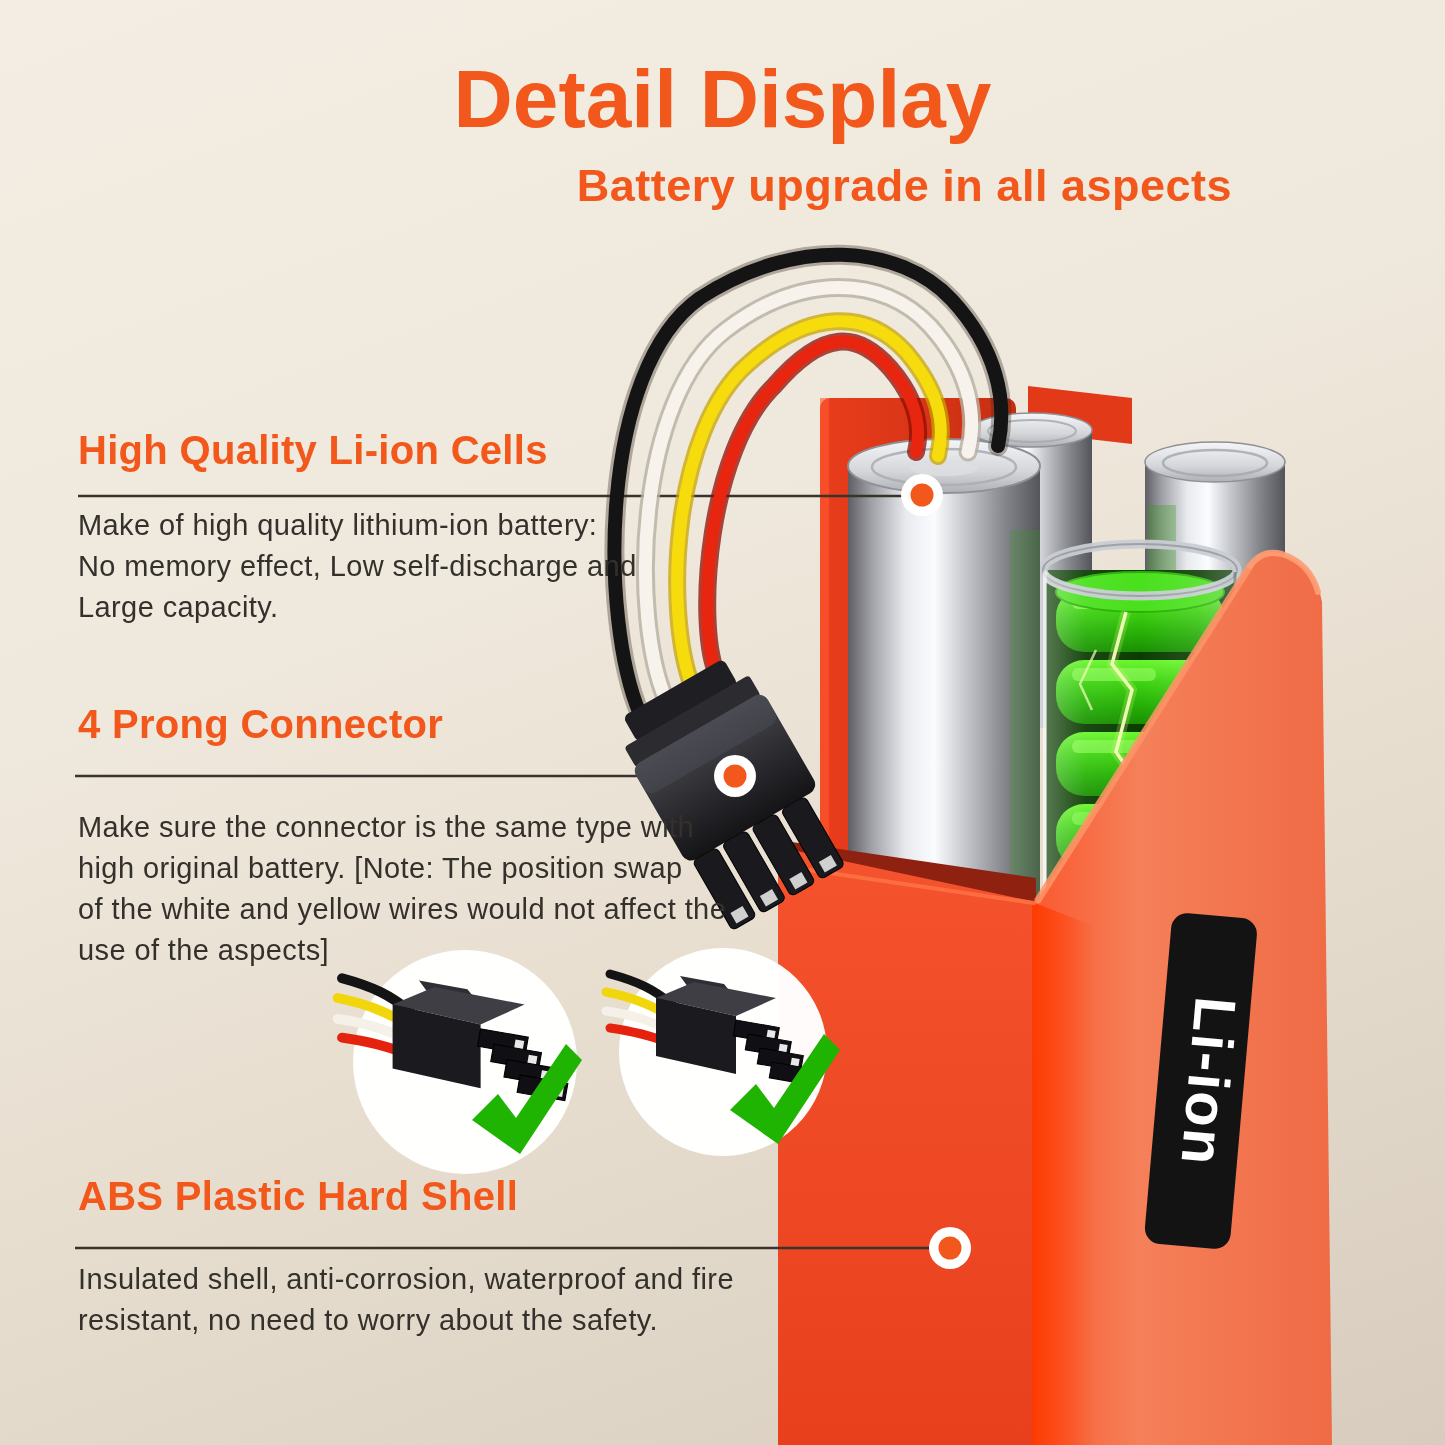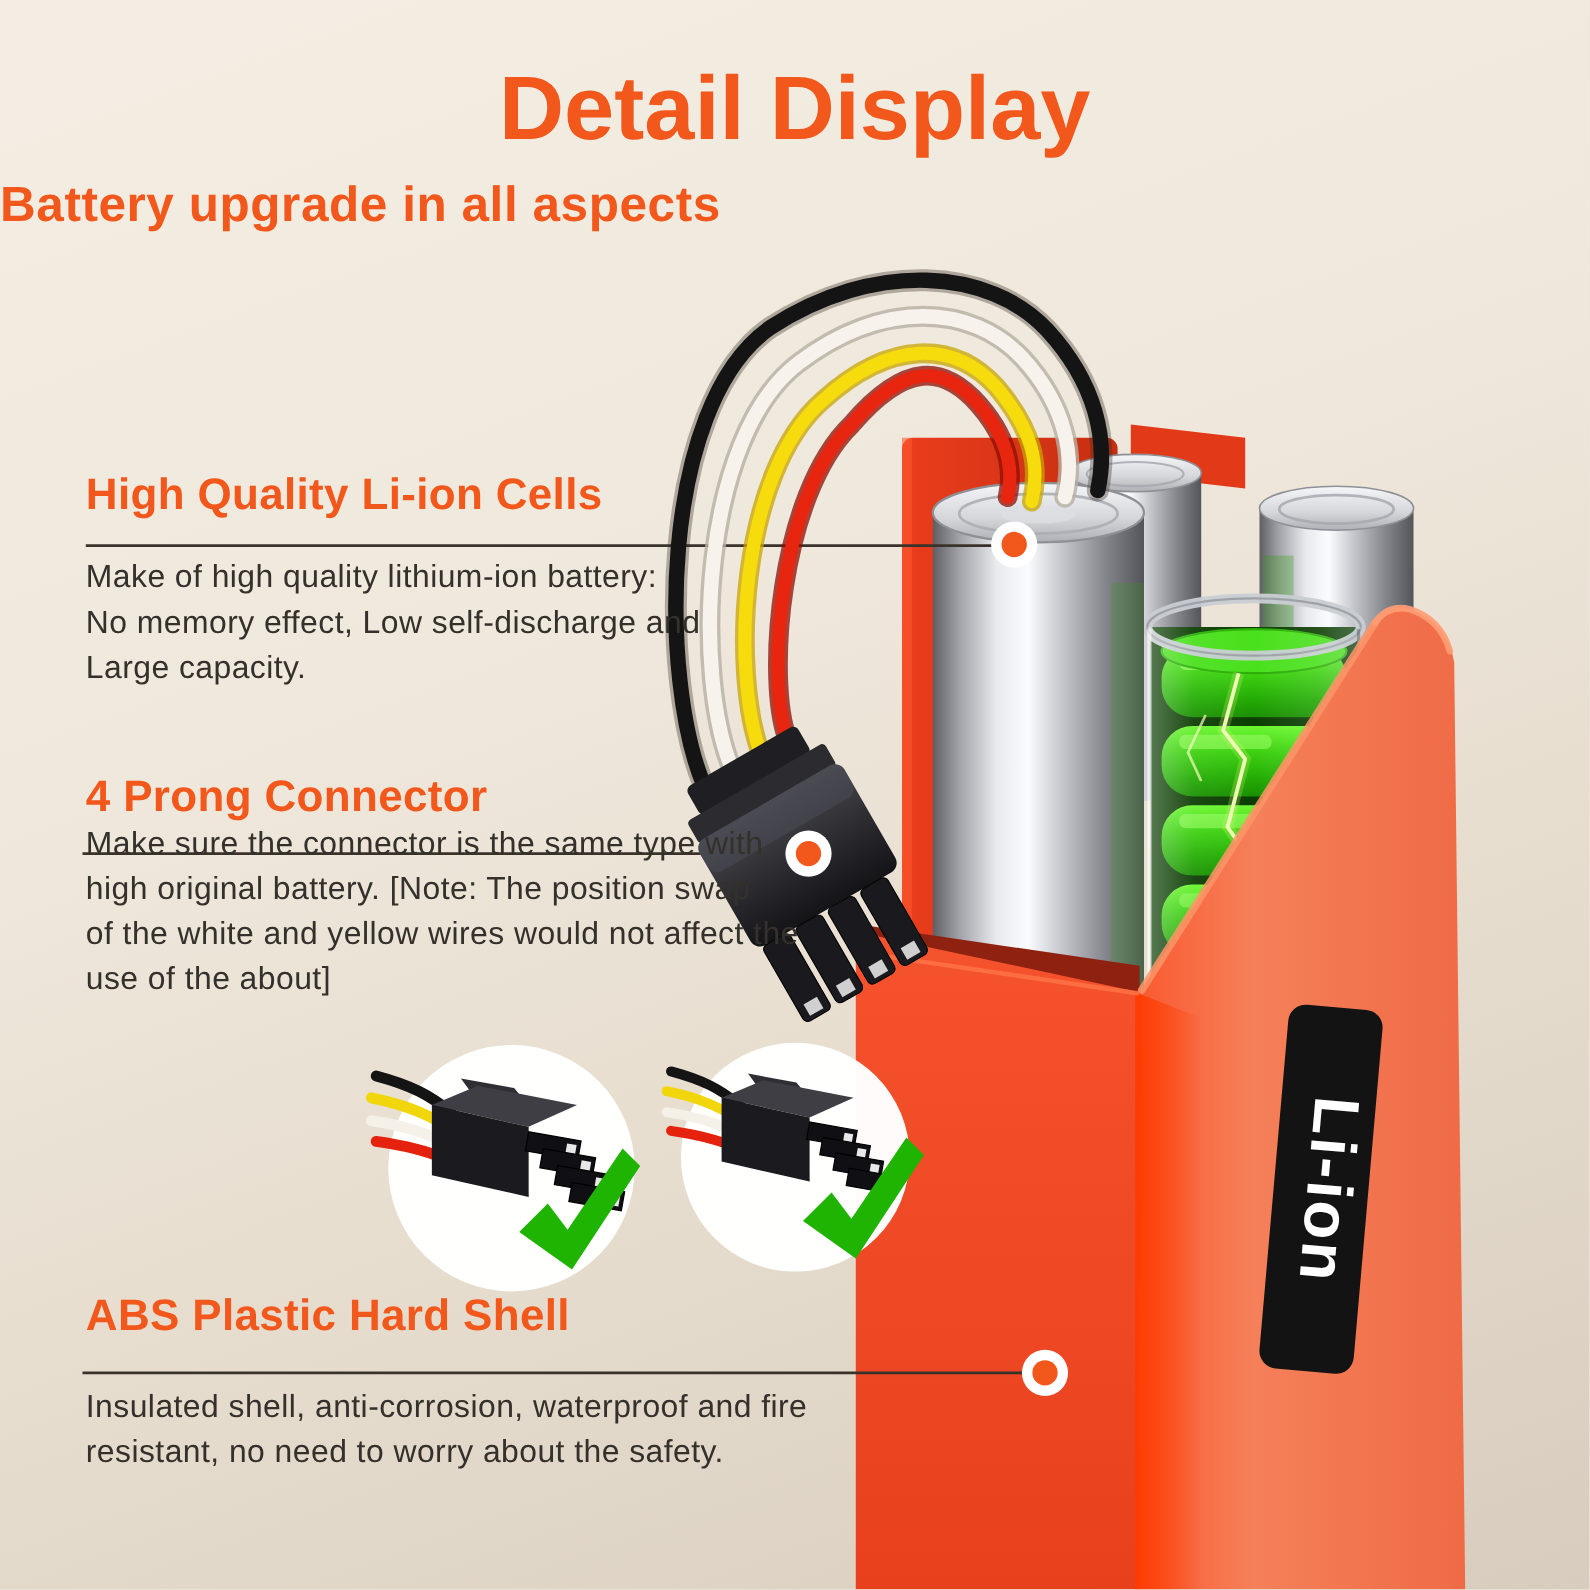--- a/index.html
+++ b/index.html
@@ -14,32 +14,32 @@
     background:linear-gradient(160deg,#F3EDE3 0%,#EFE8DC 38%,#E4DACB 72%,#D7CCBD 100%);
   }
   .stage > svg{position:absolute;left:0;top:0;}
   .title{
     position:absolute;left:0;top:52px;width:1445px;
     text-align:center;color:#F2571B;font-size:82px;font-weight:bold;
     letter-spacing:0px;
   }
   .subtitle{
     position:absolute;left:0;top:160px;width:1232px;
-    text-align:left;color:#F2571B;font-size:45px;font-weight:600;
+    text-align:right;color:#F2571B;font-size:45px;font-weight:600;
     letter-spacing:0.5px;
   }
   .section{position:absolute;left:78px;}
   .section h2{
     margin:0;color:#F2571B;font-size:40px;font-weight:bold;letter-spacing:0.3px;
   }
   .section .body{
     color:#34302B;font-size:29px;line-height:41px;letter-spacing:0.4px;font-weight:500;
   }
   .s1{top:428px;} .s1 .body{margin-top:32px;}
-  .s2{top:702px;} .s2 .body{}
+  .s2{top:702px;} .s2 .body{margin-top:60px;}
   .s3{top:1174px;} .s3 .body{margin-top:40px;}
 </style>
 </head>
 <body>
 
 <div class="stage">
 
 <svg width="1445" height="1445" viewBox="0 0 1445 1445">
   <defs>
     <linearGradient id="met" x1="0" y1="0" x2="1" y2="0">
@@ -266,21 +266,21 @@
     <div>Large capacity.</div>
   </div>
 </div>
 
 <div class="section s2">
   <h2>4 Prong Connector</h2>
   <div class="body">
     <div>Make sure the connector is the same type with</div>
     <div>high original battery. [Note: The position swap</div>
     <div>of the white and yellow wires would not affect the</div>
-    <div>use of the about]</div>
+    <div>use of the aspects]</div>
   </div>
 </div>
 
 <div class="section s3">
   <h2>ABS Plastic Hard Shell</h2>
   <div class="body">
     <div>Insulated shell, anti-corrosion, waterproof and fire</div>
     <div>resistant, no need to worry about the safety.</div>
   </div>
 </div>

